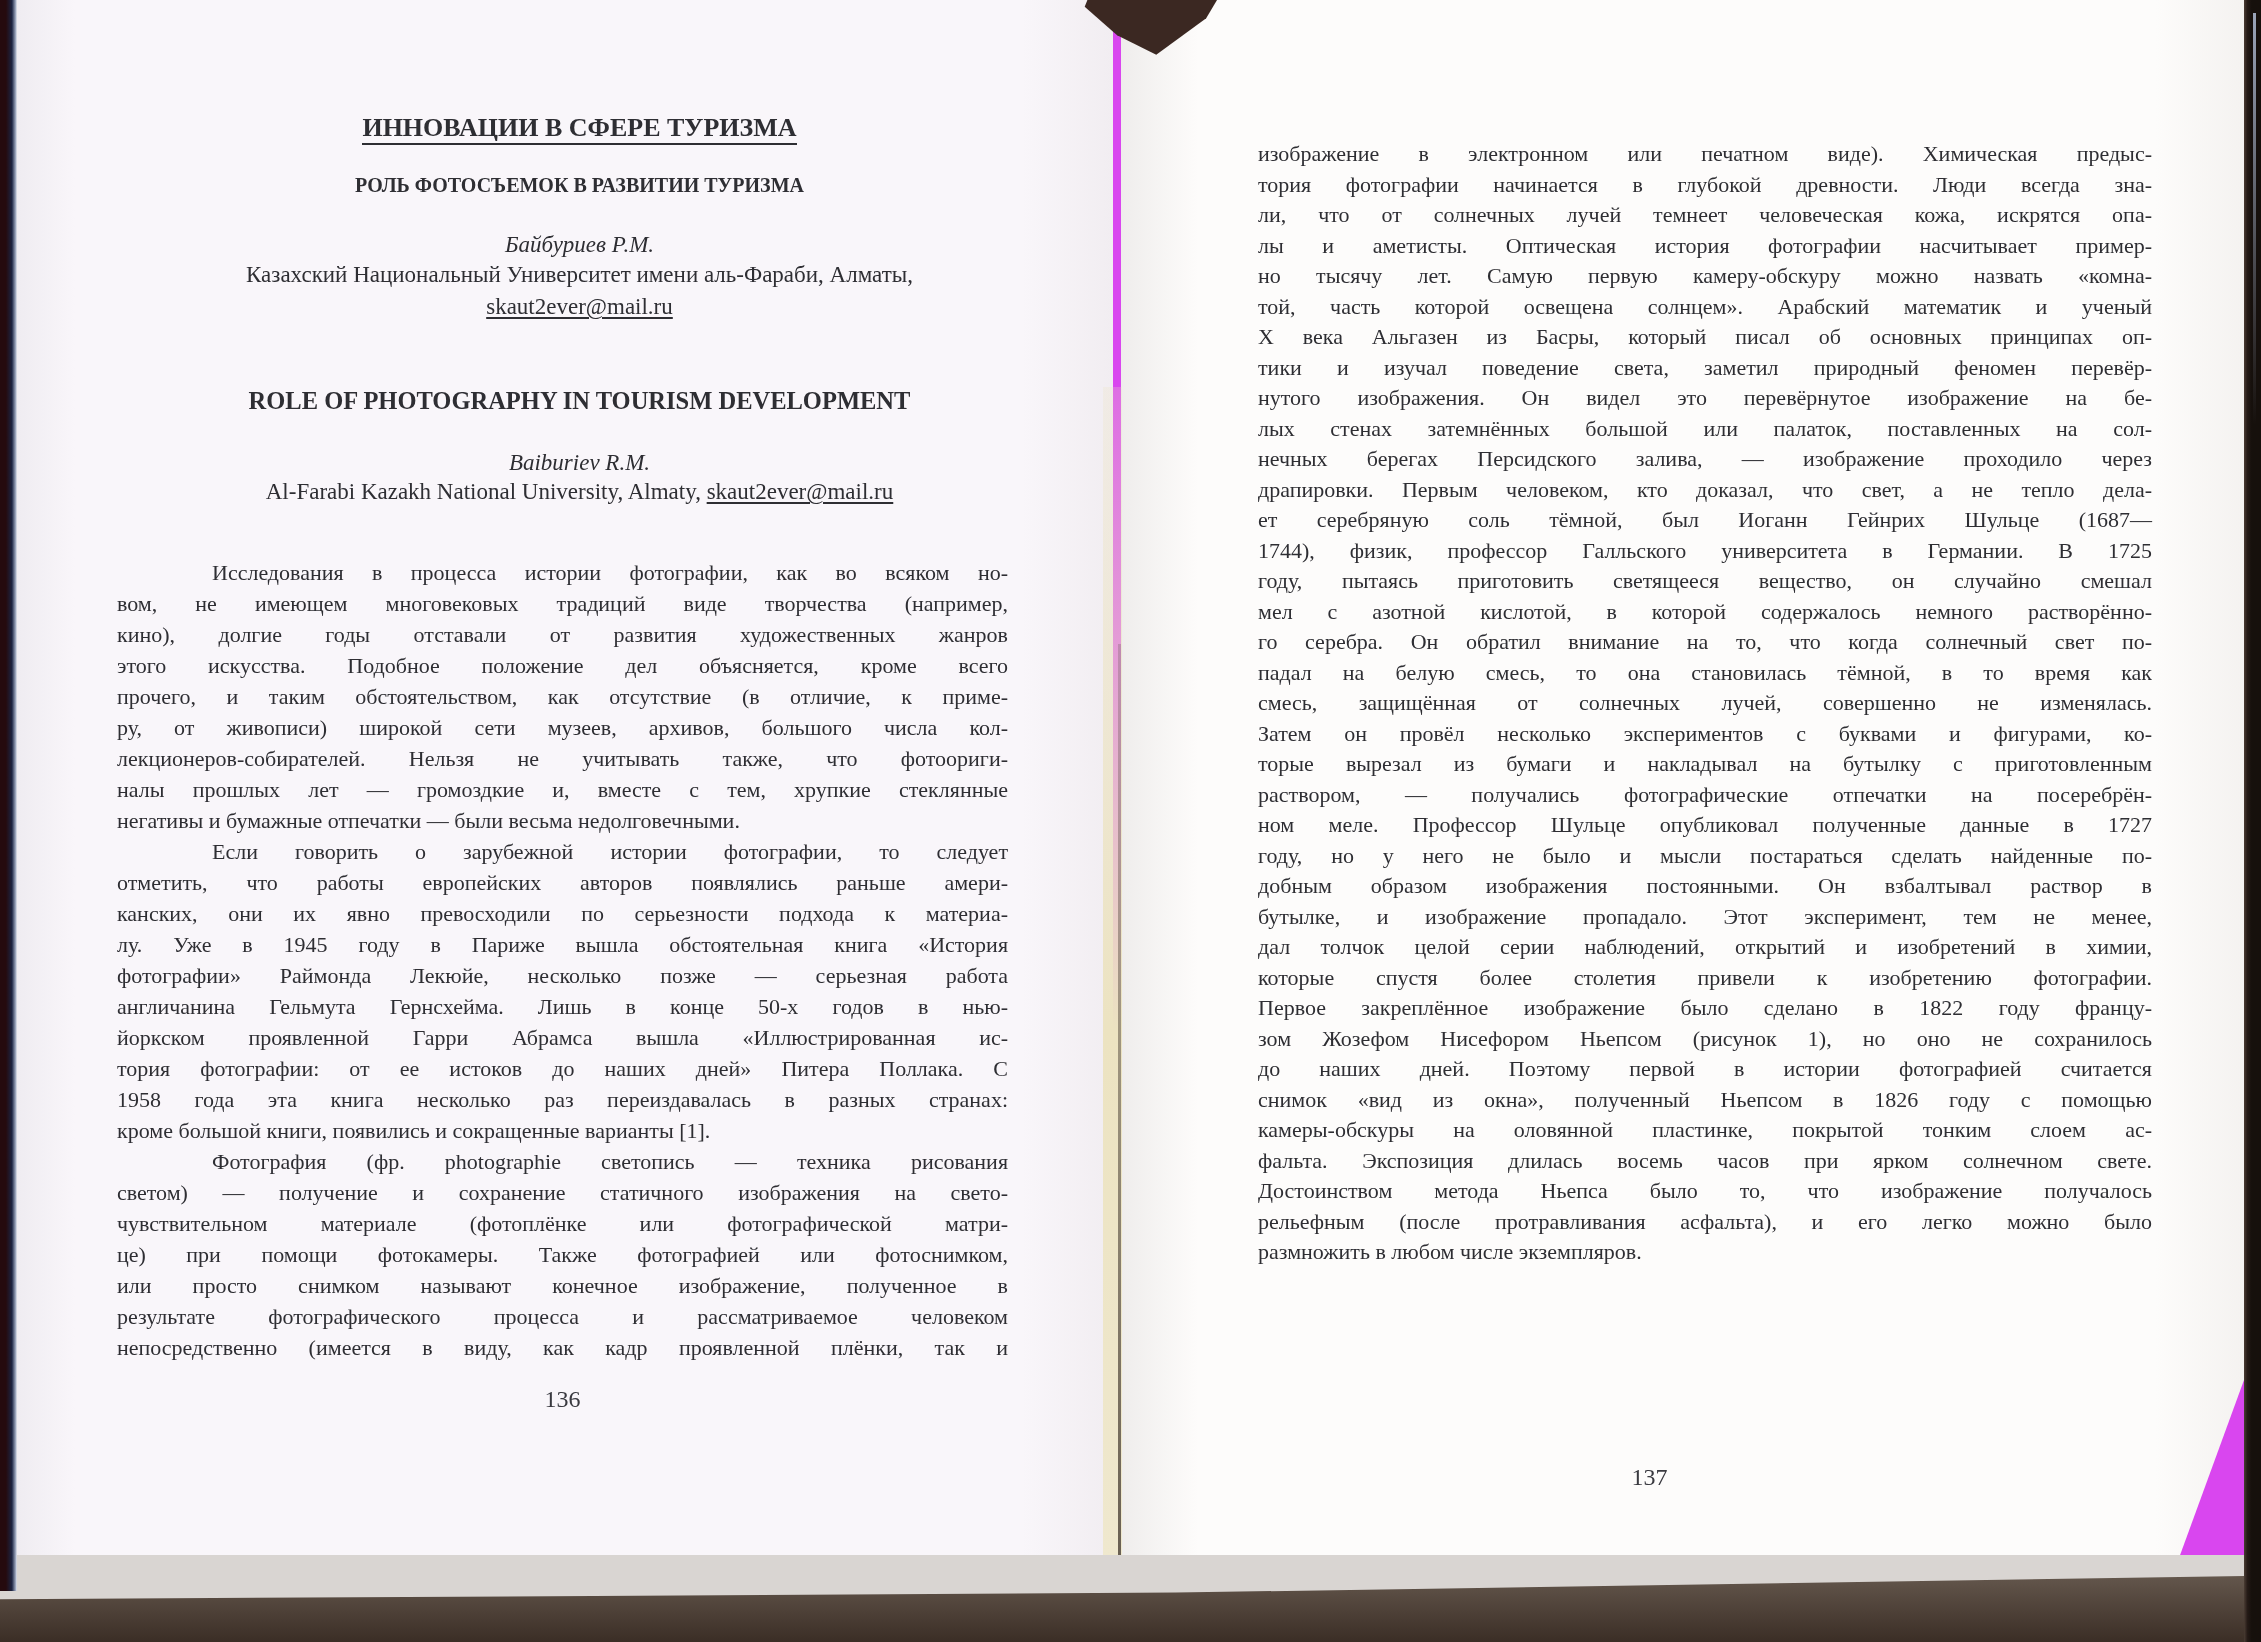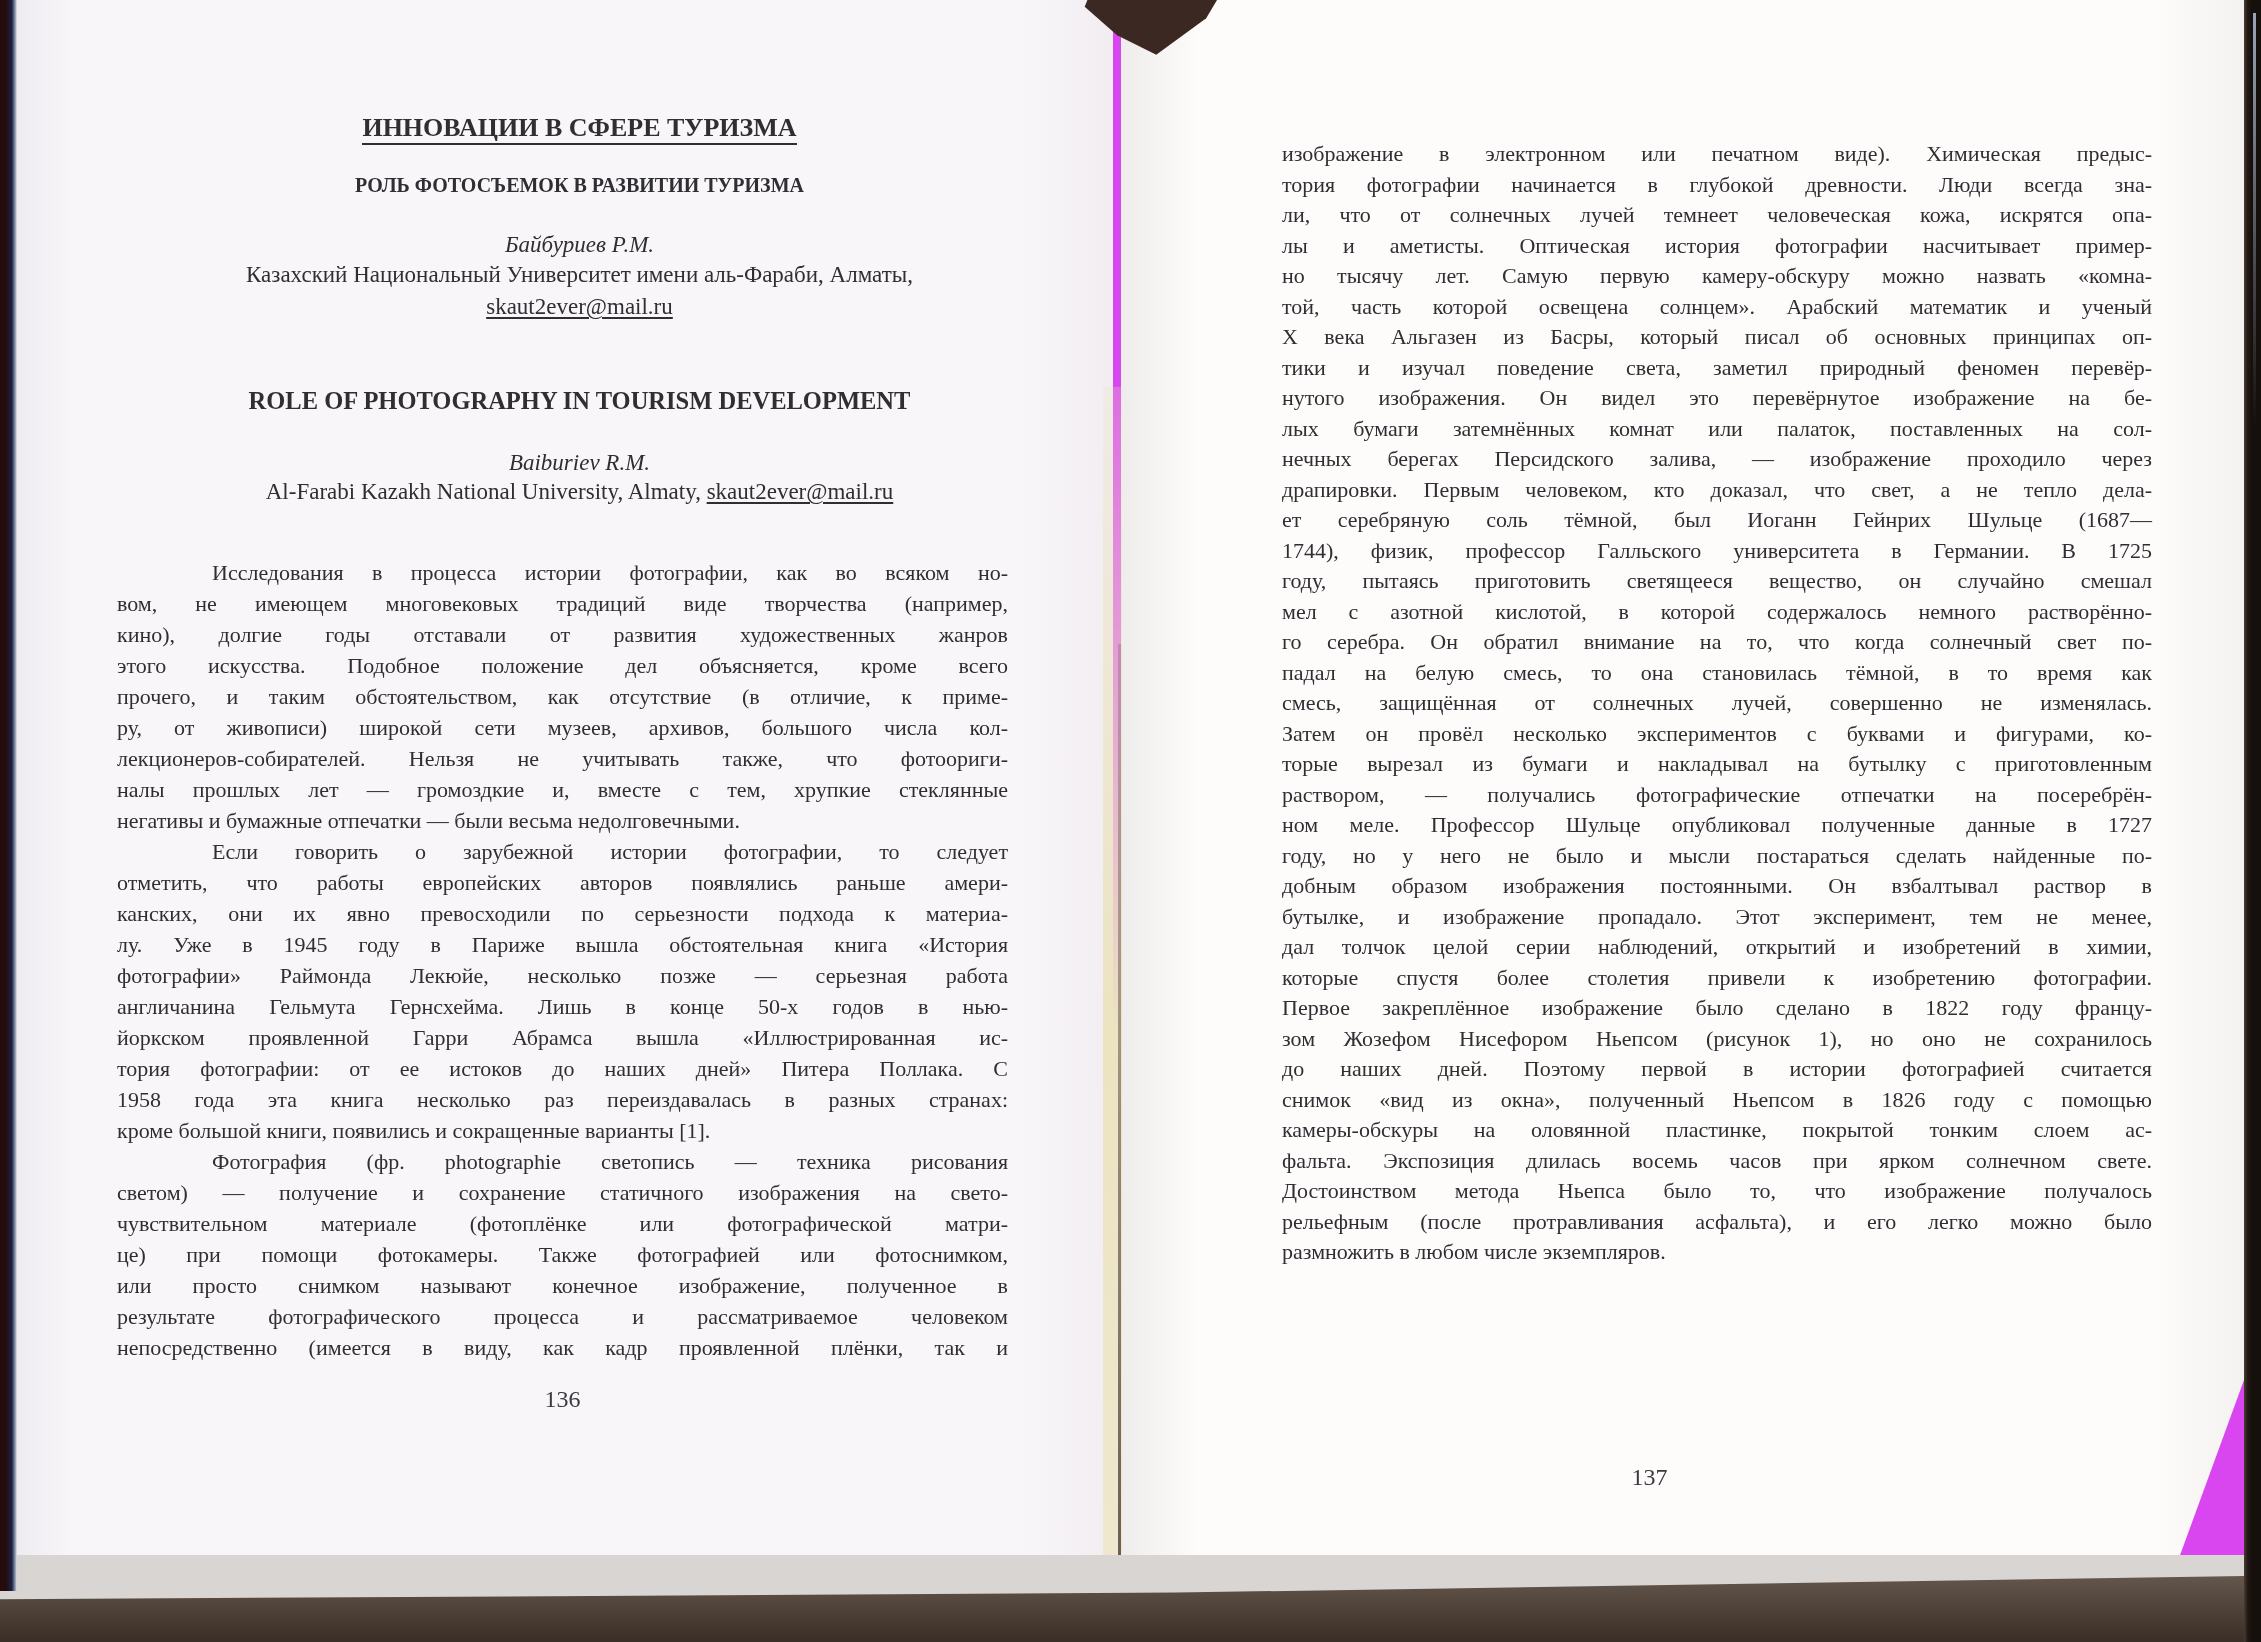--- a/index.html
+++ b/index.html
@@ -42,21 +42,21 @@
   .hgroup{position:absolute;text-align:center;}
   .h-left{left:117px;width:891px;}
   .b{font-weight:bold;}
   .i{font-style:italic;}
   .u-title{border-bottom:2.6px solid #2e2e33;padding-bottom:1.3px;}
   .u{text-decoration:underline;text-underline-offset:3.2px;}
 
   .body-block{position:absolute;font-size:22px;color:#2e2e33;}
   .bodyline{text-align:justify;text-align-last:justify;}
   .page-left  .bl-wrap .bodyline, .bl-left .bodyline{height:31px;line-height:31px;}
-  .bl-right .bodyline{height:30.5px;line-height:30.5px;margin-left:24px;}
+  .bl-right .bodyline{height:30.5px;line-height:30.5px;}
   .bodyline.indent{text-indent:95px;}
   .bodyline.pend{text-align-last:left;}
 
   .pagenum{position:absolute;font-size:24px;color:#3a3a40;text-align:center;}
 </style>
 </head>
 <body>
 
 <div class="photo">
 
@@ -112,21 +112,21 @@
     <div class="body-block bl-right" style="top:139px;left:137px;width:894px;">
         <div class="bodyline">изображение в электронном или печатном виде). Химическая предыс-</div>
         <div class="bodyline">тория фотографии начинается в глубокой древности. Люди всегда зна-</div>
         <div class="bodyline">ли, что от солнечных лучей темнеет человеческая кожа, искрятся опа-</div>
         <div class="bodyline">лы и аметисты. Оптическая история фотографии насчитывает пример-</div>
         <div class="bodyline">но тысячу лет. Самую первую камеру-обскуру можно назвать «комна-</div>
         <div class="bodyline">той, часть которой освещена солнцем». Арабский математик и ученый</div>
         <div class="bodyline">X века Альгазен из Басры, который писал об основных принципах оп-</div>
         <div class="bodyline">тики и изучал поведение света, заметил природный феномен перевёр-</div>
         <div class="bodyline">нутого изображения. Он видел это перевёрнутое изображение на бе-</div>
-        <div class="bodyline">лых бумаги затемнённых комнат или палаток, поставленных на сол-</div>
+        <div class="bodyline">лых стенах затемнённых большой или палаток, поставленных на сол-</div>
         <div class="bodyline">нечных берегах Персидского залива, — изображение проходило через</div>
         <div class="bodyline">драпировки. Первым человеком, кто доказал, что свет, а не тепло дела-</div>
         <div class="bodyline">ет серебряную соль тёмной, был Иоганн Гейнрих Шульце (1687—</div>
         <div class="bodyline">1744), физик, профессор Галльского университета в Германии. В 1725</div>
         <div class="bodyline">году, пытаясь приготовить светящееся вещество, он случайно смешал</div>
         <div class="bodyline">мел с азотной кислотой, в которой содержалось немного растворённо-</div>
         <div class="bodyline">го серебра. Он обратил внимание на то, что когда солнечный свет по-</div>
         <div class="bodyline">падал на белую смесь, то она становилась тёмной, в то время как</div>
         <div class="bodyline">смесь, защищённая от солнечных лучей, совершенно не изменялась.</div>
         <div class="bodyline">Затем он провёл несколько экспериментов с буквами и фигурами, ко-</div>

